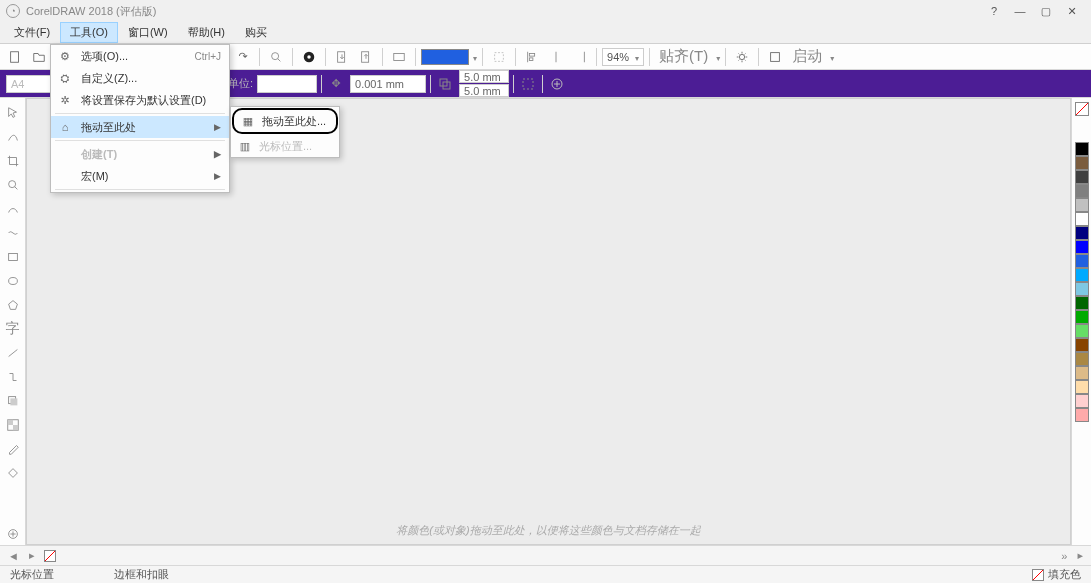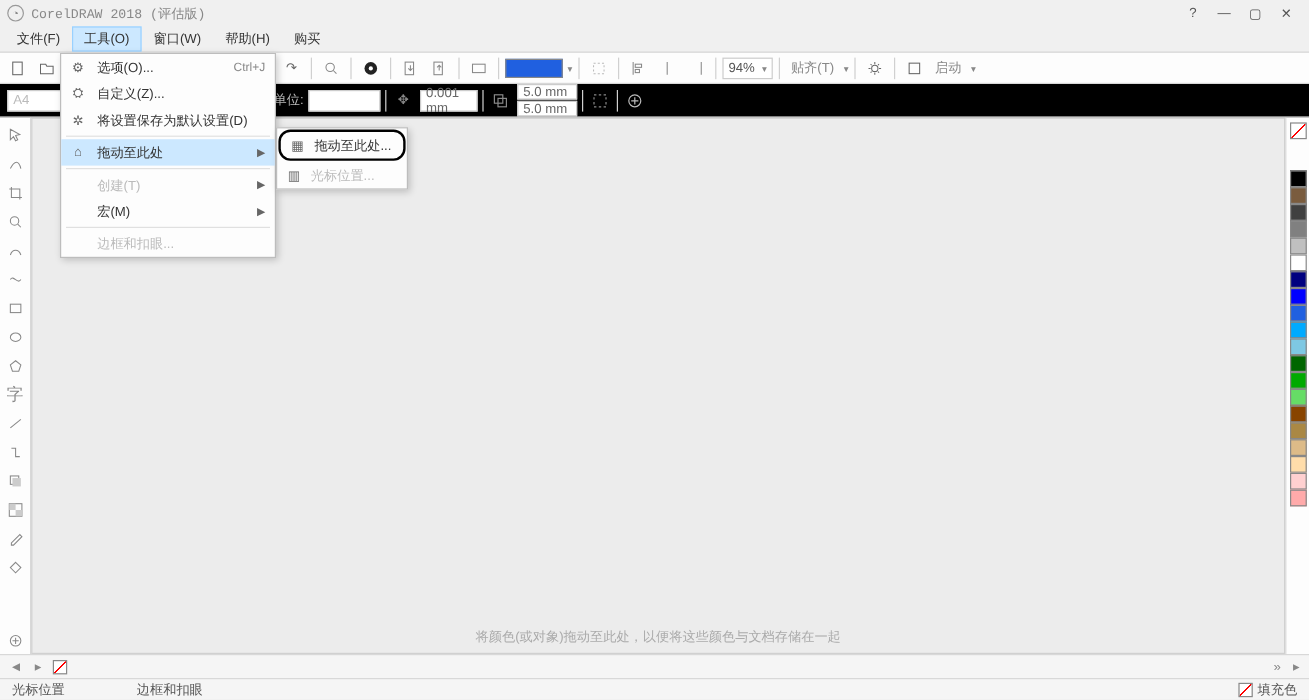--- a/index.html
+++ b/index.html
@@ -1,62 +1,62 @@
 <!DOCTYPE html>
 <html><head>
 <meta charset="utf-8">
 <style>
 * { margin: 0; padding: 0; box-sizing: border-box; font-family: "Microsoft YaHei", Arial, sans-serif; font-size: 11px; }
 body { background: #f0f0f0; width: 1091px; height: 583px; overflow: hidden; position: relative; }
 
 .titlebar { height: 22px; background: #f0f0f0; display: flex; align-items: center; padding: 0 6px; color: #888; }
 .titlebar .logo { width: 14px; height: 14px; border-radius: 50%; border: 1px solid #999; margin-right: 6px; display:flex; align-items:center; justify-content:center; font-size:9px; }
-.titlebar .title { flex: 1; font-family: Liberation Mono, monospace; }
+.titlebar .title { flex: 1; }
 .titlebar .winbtn { width: 26px; height: 18px; display: flex; align-items: center; justify-content: center; color: #555; cursor: pointer; }
 
 .menubar { height: 22px; background: #f0f0f0; display: flex; align-items: center; padding-left: 4px; border-bottom: 1px solid #d0d0d0; }
 .menubar .mitem { padding: 3px 10px; color: #333; cursor: pointer; }
 .menubar .mitem.open { background: #cce8ff; border: 1px solid #99d1ff; padding: 2px 9px; }
 
 .toolbar { height: 26px; background: #fdfdfd; display: flex; align-items: center; padding: 0 4px; border-bottom: 1px solid #d8d8d8; gap: 2px; }
 .toolbar .tbtn { width: 22px; height: 22px; display: flex; align-items: center; justify-content: center; color: #666; border-radius: 2px; cursor:pointer; }
 .toolbar .tbtn svg { width: 14px; height: 14px; }
 .toolbar .sep { width: 1px; height: 18px; background: #d0d0d0; margin: 0 3px; }
 .toolbar .swatch { width: 48px; height: 16px; background: #2060e0; border: 1px solid #888; }
 .toolbar .combo { height: 18px; border: 1px solid #ccc; background: #fff; padding: 0 4px; display: flex; align-items: center; gap: 4px; font-size: 10px; color: #555; }
-.toolbar .label { color: #888; font-size: 11px; padding: 0 4px; }
-
-.propbar { height: 28px; background: #000000; display: flex; align-items: center; padding: 0 6px; border-bottom: 1px solid #d8d8d8; gap: 4px; }
+.toolbar .label { color: #888; font-size: 15px; padding: 0 4px; }
+
+.propbar { height: 28px; background: #4c1d95; display: flex; align-items: center; padding: 0 6px; border-bottom: 1px solid #d8d8d8; gap: 4px; }
 .propbar .field { height: 18px; border: 1px solid #ccc; background: #fff; padding: 0 4px; display: flex; align-items: center; font-size: 10px; color: #666; }
 .propbar .smallbtn { width: 20px; height: 20px; display:flex; align-items:center; justify-content:center; color:#888; cursor:pointer; }
 .propbar .stack { display:flex; flex-direction:column; gap:1px; }
 .propbar .stack .field { height: 13px; font-size:9px; }
 
 .workspace { position: absolute; top: 98px; left: 26px; right: 20px; bottom: 38px; background: #ececec; border: 1px solid #d0d0d0; }
-.hint { position:absolute; bottom: 6px; left: 50%; transform: translateX(-50%); color: #aaa; font-size: 11px; }
+.hint { position:absolute; bottom: 6px; left: 50%; transform: translateX(-50%); color: #aaa; font-style: italic; font-size: 11px; }
 
 .toolbox { position: absolute; top: 98px; left: 0; width: 26px; bottom: 38px; background: #fdfdfd; border-right: 1px solid #d8d8d8; display: flex; flex-direction: column; align-items: center; padding-top: 4px; gap: 2px; }
 .toolbox .tool { width: 22px; height: 22px; display: flex; align-items: center; justify-content: center; color: #888; cursor:pointer; border-radius:2px; }
 .toolbox .tool svg { width: 14px; height: 14px; }
 
 .palette { position: absolute; top: 98px; right: 0; width: 20px; bottom: 38px; background: #fdfdfd; border-left: 1px solid #d8d8d8; display: flex; flex-direction: column; align-items: center; padding-top: 44px; gap: 0; }
 .palette .pswatch { width: 14px; height: 14px; border: 1px solid #888; cursor:pointer; }
 .palette .noclr { width: 14px; height: 14px; border: 1px solid #888; background: linear-gradient(to bottom right, #fff 46%, red 46%, red 54%, #fff 54%); }
 
 .bottombar { position:absolute; bottom: 18px; left:0; right:0; height:20px; background:#f5f5f5; border-top:1px solid #d8d8d8; display:flex; align-items:center; padding: 0 8px; gap:10px; color:#666; }
 .bottombar .noclr2 { width:12px; height:12px; border:1px solid #888; background: linear-gradient(to bottom right, #fff 46%, red 46%, red 54%, #fff 54%); }
 .bottombar .navbtn { color:#888; cursor:pointer; }
 
 .statusbar { position:absolute; bottom:0; left:0; right:0; height:18px; background:#f5f5f5; border-top:1px solid #d8d8d8; display:flex; align-items:center; padding:0 10px; gap:60px; color:#555; }
 .statusbar .fillind { display:flex; align-items:center; gap:4px; margin-left:auto; }
 .statusbar .noclr3 { width:12px; height:12px; border:1px solid #888; background: linear-gradient(to bottom right, #fff 46%, red 46%, red 54%, #fff 54%); }
 
 .dropdown { position: absolute; top: 44px; left: 50px; width: 180px; background: #fdfdfd; border: 1px solid #bdbdbd; box-shadow: 2px 2px 6px rgba(0,0,0,0.2); z-index: 50; }
 .dropdown .drow { height: 22px; display: flex; align-items: center; padding: 0 8px 0 6px; color: #333; cursor:pointer; gap: 8px; position:relative; }
-.dropdown .drow.disabled { color: #bbb; cursor: default; }
+.dropdown .drow.disabled { color: #bbb; cursor: default; font-weight: bold; }
 .dropdown .drow.highlight { background: #cce8ff; }
 .dropdown .drow .icn { width: 16px; display:flex; justify-content:center; color:#666; }
 .dropdown .drow .lbl { flex:1; white-space:nowrap; }
 .dropdown .drow .shcut { color:#888; font-size:10px; }
 .dropdown .drow .arrow { font-size:9px; color:#666; }
 .dropdown .dsep { height:1px; background:#e0e0e0; margin: 2px 4px; }
 
 .submenu { position:absolute; top: 106px; left: 230px; width: 110px; background: #fdfdfd; border: 1px solid #bdbdbd; box-shadow: 2px 2px 6px rgba(0,0,0,0.2); z-index: 60; }
 .submenu .srow { height: 22px; display:flex; align-items:center; padding: 0 8px 0 6px; gap:6px; color:#333; cursor:pointer; }
 .submenu .srow.disabled { color:#bbb; cursor:default; }
@@ -237,21 +237,21 @@
   <div class="smallbtn">
       <svg width="14" height="14">
         <rect x="3" y="1" width="8" height="12" fill="none" stroke="#bbb"></rect>
       </svg>
     </div>
   <div class="sep" style="width:1px;height:18px;background:#d0d0d0"></div>
   <div class="label" style="color:#bbb">单位:</div>
   <div class="field" style="width:60px"></div>
   <div class="sep" style="width:1px;height:18px;background:#d0d0d0"></div>
   <div class="smallbtn">✥</div>
-  <div class="field" style="width:48px">
+  <div class="field" style="width:76px">
       <span>0.001 mm</span>
     </div>
   <div class="sep" style="width:1px;height:18px;background:#d0d0d0"></div>
   <div class="smallbtn">
       <svg width="14" height="14">
         <rect x="2" y="2" width="7" height="7" fill="none" stroke="#888"></rect>
         <rect x="5" y="5" width="7" height="7" fill="none" stroke="#888"></rect>
       </svg>
     </div>
   <div class="stack">
@@ -443,24 +443,20 @@
     <span class="icn"></span>
     <span class="lbl">创建(T)</span>
     <span class="arrow">▶</span>
   </div>
   <div class="drow">
     <span class="icn"></span>
     <span class="lbl">宏(M)</span>
     <span class="arrow">▶</span>
   </div>
   <div class="dsep"></div>
-  <div class="drow disabled">
-    <span class="icn"></span>
-    <span class="lbl">边框和扣眼...</span>
-  </div>
 </div>
 
 <div class="submenu">
   <div class="highlight-box">
     <div class="srow">
       <span class="icn">▦</span>
       <span>拖动至此处...</span>
     </div>
   </div>
   <div class="srow disabled">

